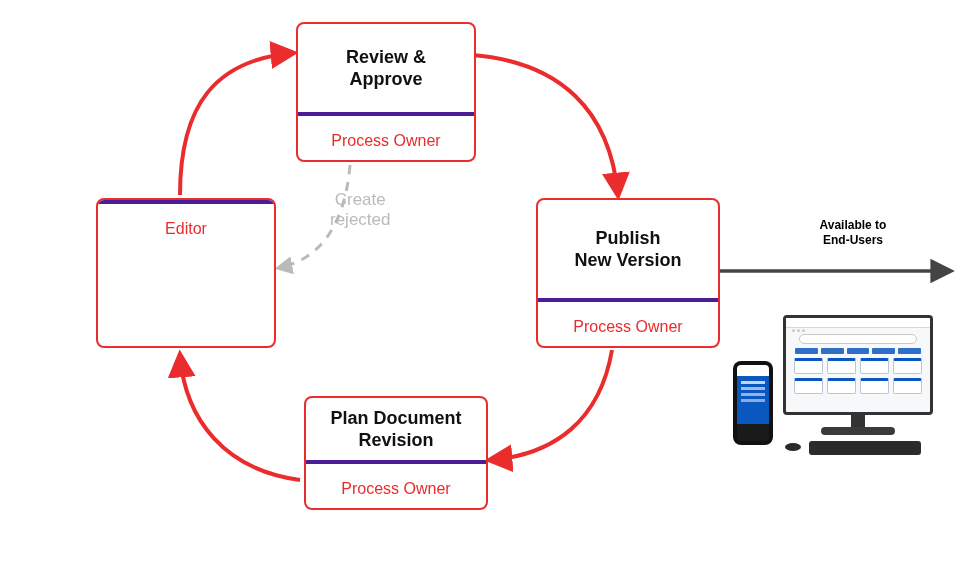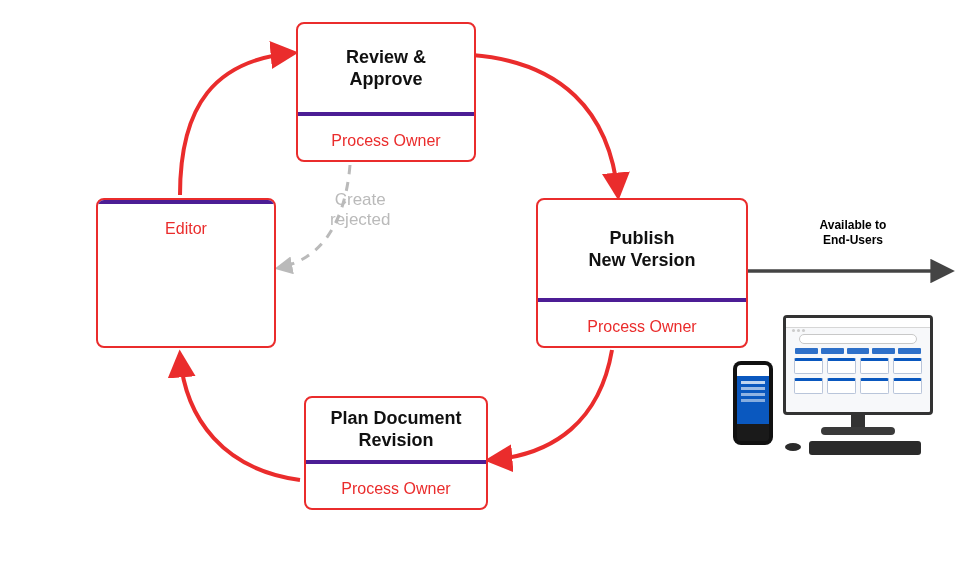--- a/index.html
+++ b/index.html
@@ -214,21 +214,21 @@
 
     <line x1="720" y1="271" x2="950" y2="271" stroke="#444" stroke-width="3.5" marker-end="url(#arrow-dark)"></line>
   </svg>
 
   <div class="node" style="left:296px; top:22px; width:180px; height:140px;">
     <div class="title">Review &amp;
 Approve</div>
     <div class="role">Process Owner</div>
   </div>
 
-  <div class="node" style="left:536px; top:198px; width:212px; height:150px;">
+  <div class="node" style="left:536px; top:198px; width:184px; height:150px;">
     <div class="title">Publish
 New Version</div>
     <div class="role">Process Owner</div>
   </div>
 
   <div class="node" style="left:304px; top:396px; width:184px; height:114px;">
     <div class="title">Plan Document
 Revision</div>
     <div class="role">Process Owner</div>
   </div>

